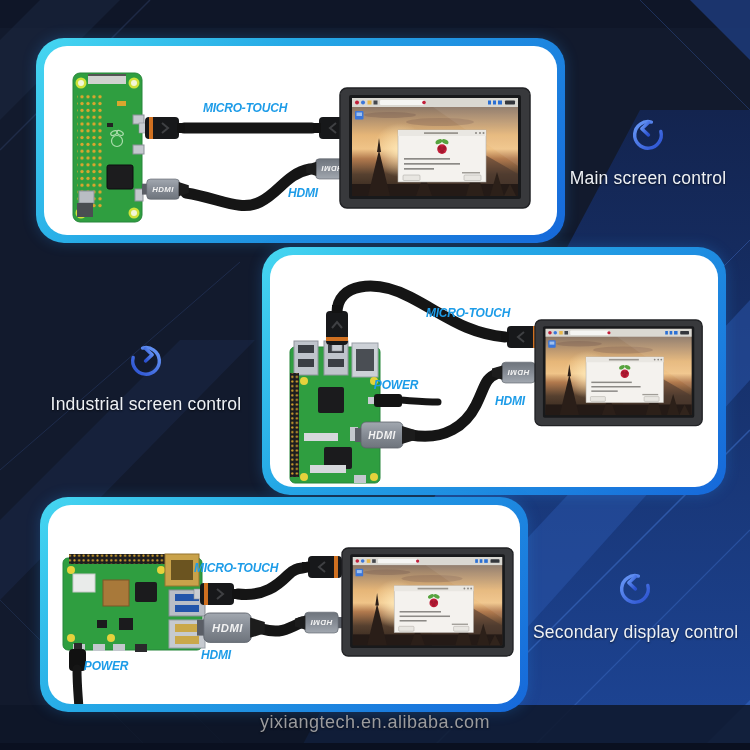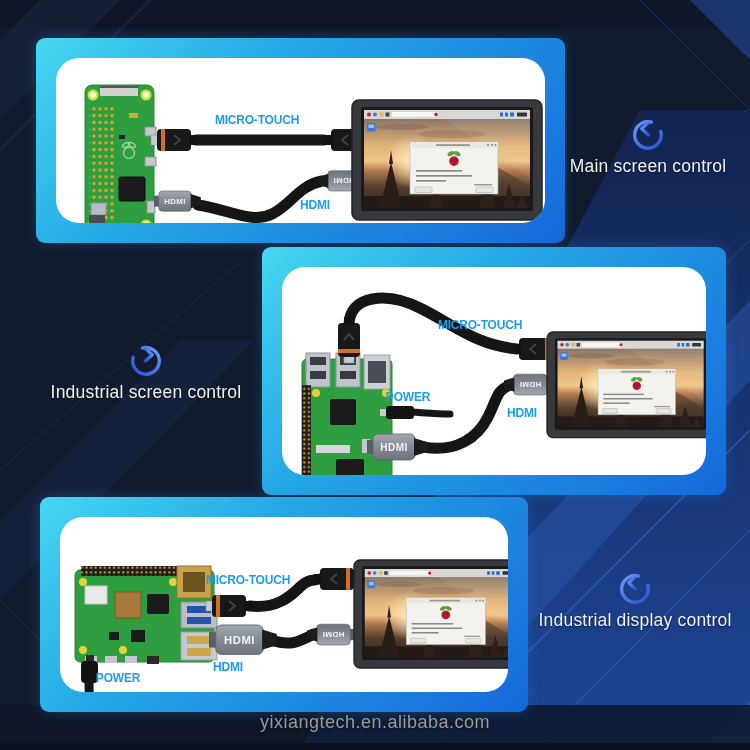--- a/index.html
+++ b/index.html
@@ -3,31 +3,31 @@
 <meta charset="utf-8">
 <style>
   :root{
     --label-blue:#1d9ce8; --panel-border-start:#46d7f1; --panel-border-end:#1668da;
     --caption-text:#eef1f5; --watermark-gray:#9b9b9d; --background-navy:#121a2d;
   }
   html,body{margin:0;padding:0;background:#000;}
   .canvas{position:relative;width:750px;height:750px;overflow:hidden;
     background:var(--background-navy);font-family:"Liberation Sans",sans-serif;}
   .bg{position:absolute;left:0;top:0;}
-  .panel{position:absolute;border-radius:9px;padding:20px;box-sizing:border-box;
+  .panel{position:absolute;border-radius:28px;padding:8px;box-sizing:border-box;
     background:linear-gradient(135deg,var(--panel-border-start) 0%,#25a9e6 35%,var(--panel-border-end) 100%);
-    box-shadow:0 0 14px rgba(40,140,230,.28);}
+    box-shadow:0 0 14px rgba(40,140,230,.28);font-style:italic;}
   .panel .inner{width:100%;height:100%;background:#ffffff;border-radius:23px;overflow:hidden;}
   #panel-main{left:36px;top:38px;width:529px;height:205px;}
   #panel-secondary{left:262px;top:247px;width:464px;height:248px;}
   #panel-industrial{left:40px;top:497px;width:488px;height:215px;}
   .scene{display:block;}
   .caption{position:absolute;text-align:center;color:var(--caption-text);}
   .caption .cap-icon{width:38px;height:38px;display:inline-block;}
-  .caption .cap-text{font-size:17.5px;letter-spacing:.2px;
+  .caption .cap-text{font-size:17.5px;letter-spacing:.2px;margin-top:12px;
     color:var(--caption-text);text-shadow:0 1px 2px rgba(0,0,0,.6);white-space:nowrap;}
   #caption-main{left:552px;top:114px;width:192px;}
   #caption-secondary{left:35px;top:340px;width:222px;}
   #caption-industrial{left:533px;top:568px;width:204px;}
   .mirror{transform:scaleX(-1);}
   .watermark{position:absolute;left:0;right:0;top:712px;text-align:center;
     font-size:18px;color:var(--watermark-gray);text-shadow:0 1px 2px rgba(0,0,0,.55);letter-spacing:.5px;}
   .lbl{font-family:"Liberation Sans",sans-serif;font-weight:bold;font-size:12px;
     letter-spacing:-0.2px;fill:var(--label-blue);}
   .shell-txt{font-family:"Liberation Sans",sans-serif;font-weight:bold;font-size:10px;fill:#f2f2f2;letter-spacing:.5px;}
@@ -358,18 +358,18 @@
     <svg class="cap-icon mirror" viewBox="0 0 40 40">
       <use href="#sym-arrow-icon" xlink:href="#sym-arrow-icon"></use>
     </svg>
     <div class="cap-text">Industrial screen control</div>
   </div>
 
   <div class="caption" id="caption-industrial">
     <svg class="cap-icon" viewBox="0 0 40 40">
       <use href="#sym-arrow-icon" xlink:href="#sym-arrow-icon"></use>
     </svg>
-    <div class="cap-text">Industrial display control</div>
+    <div class="cap-text">Secondary display control</div>
   </div>
 
   
   <div class="watermark">yixiangtech.en.alibaba.com</div>
 </div>
 
 </body></html>

